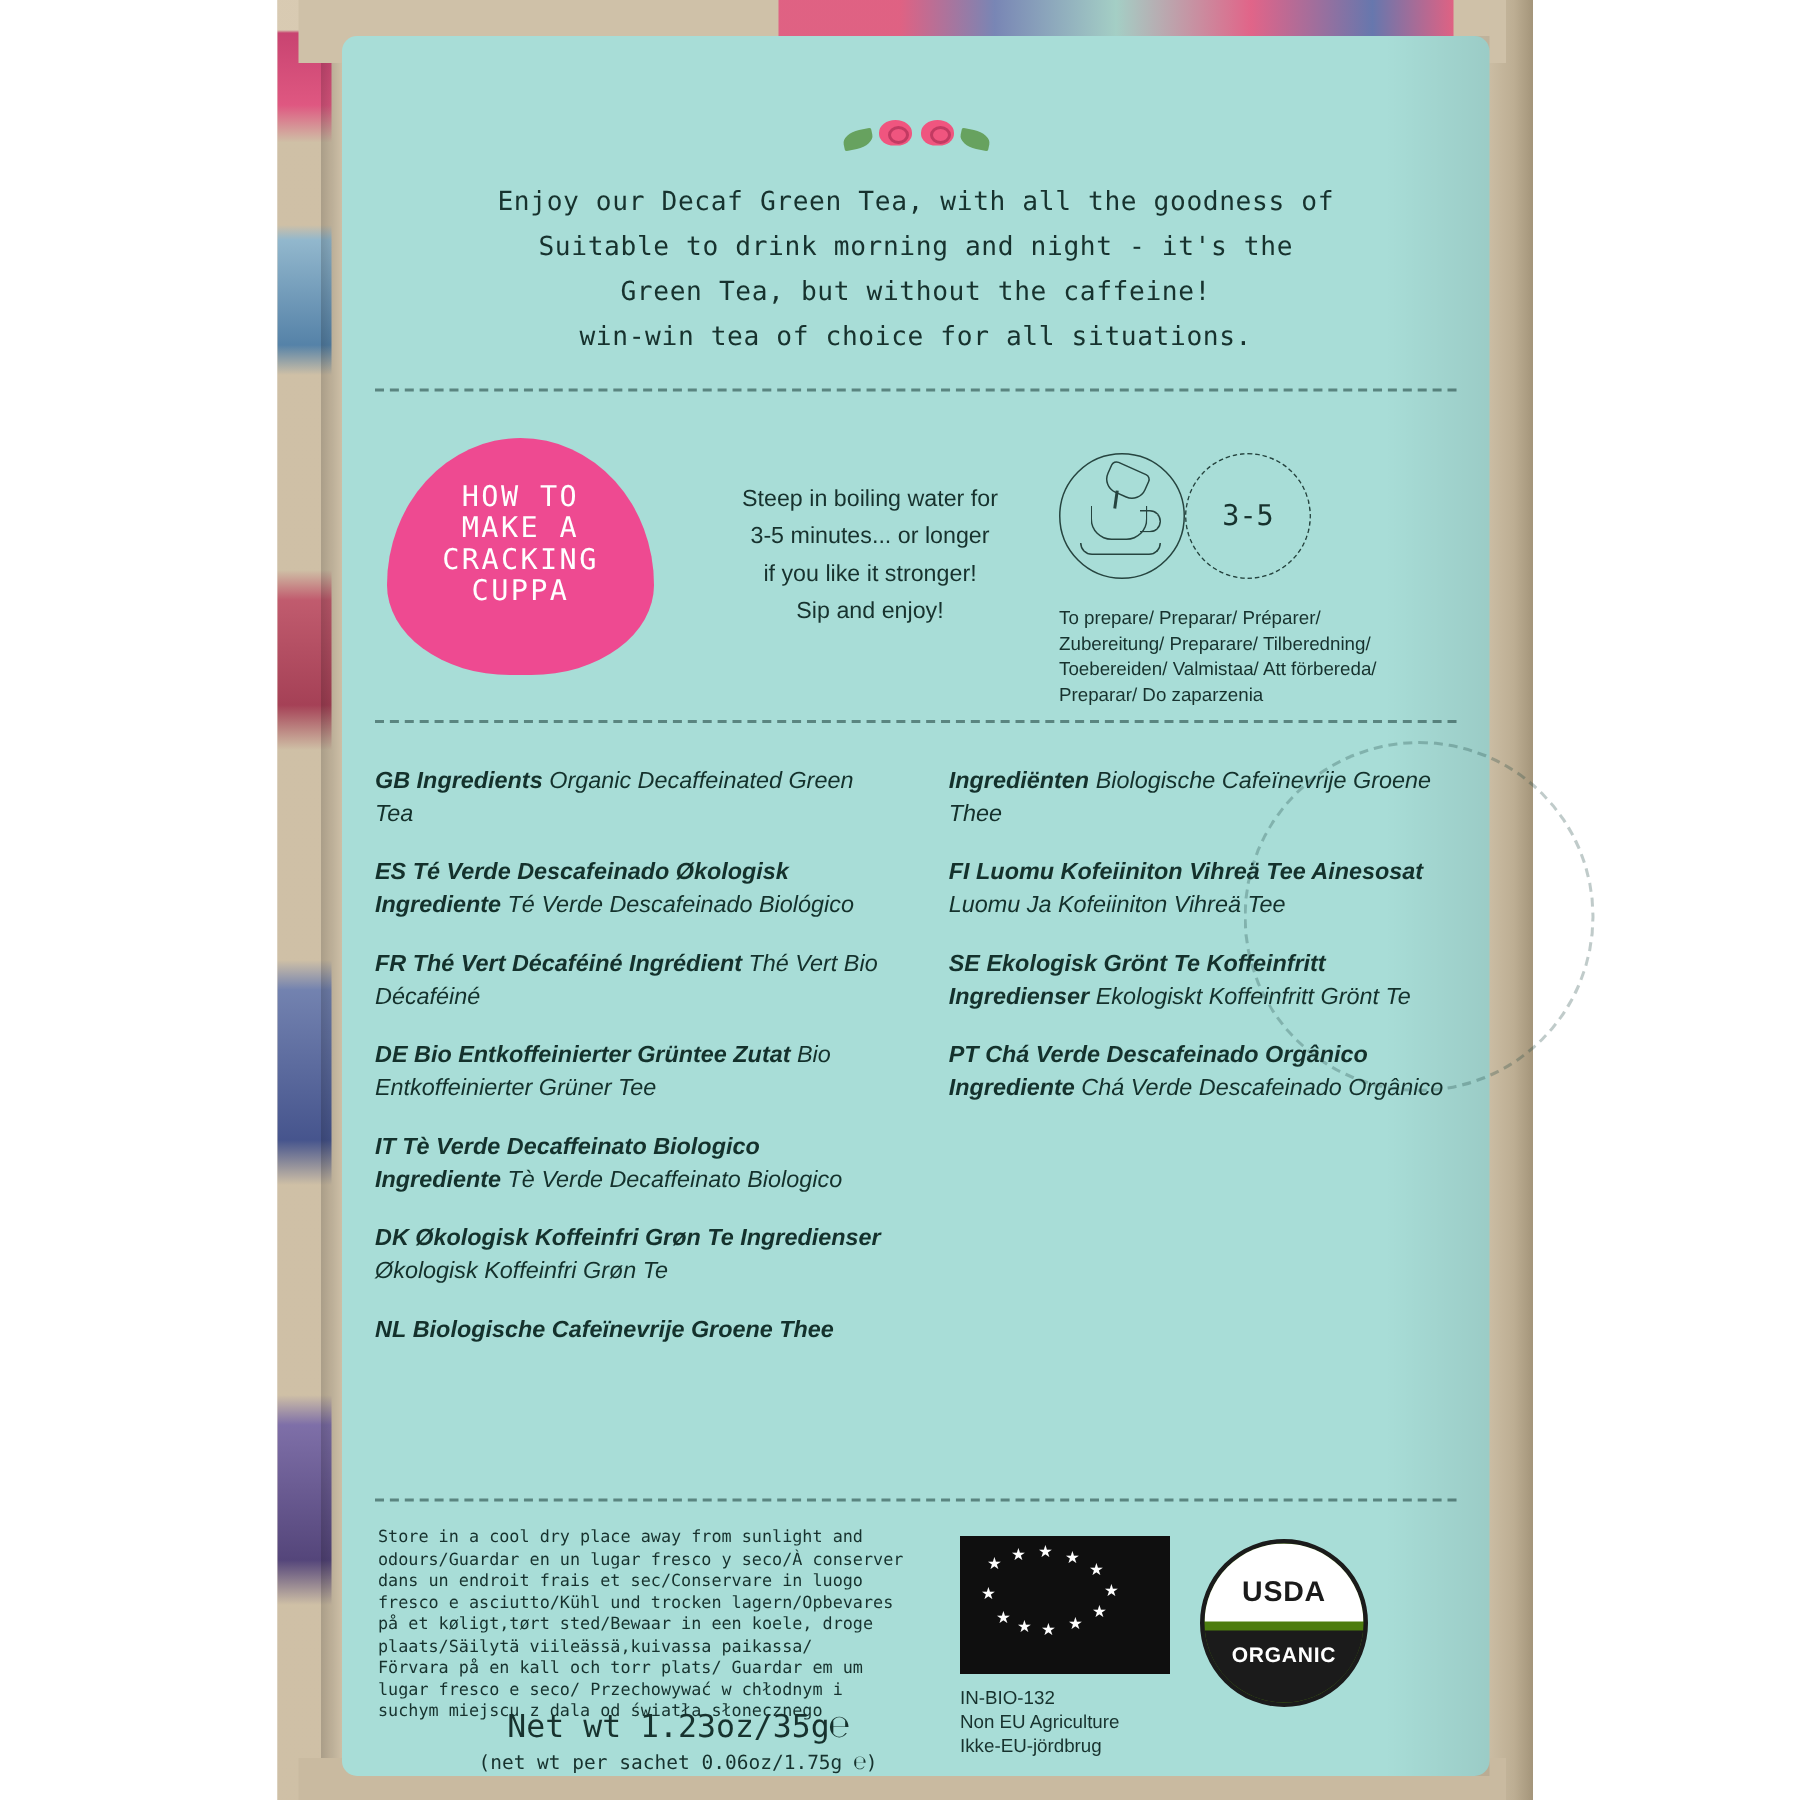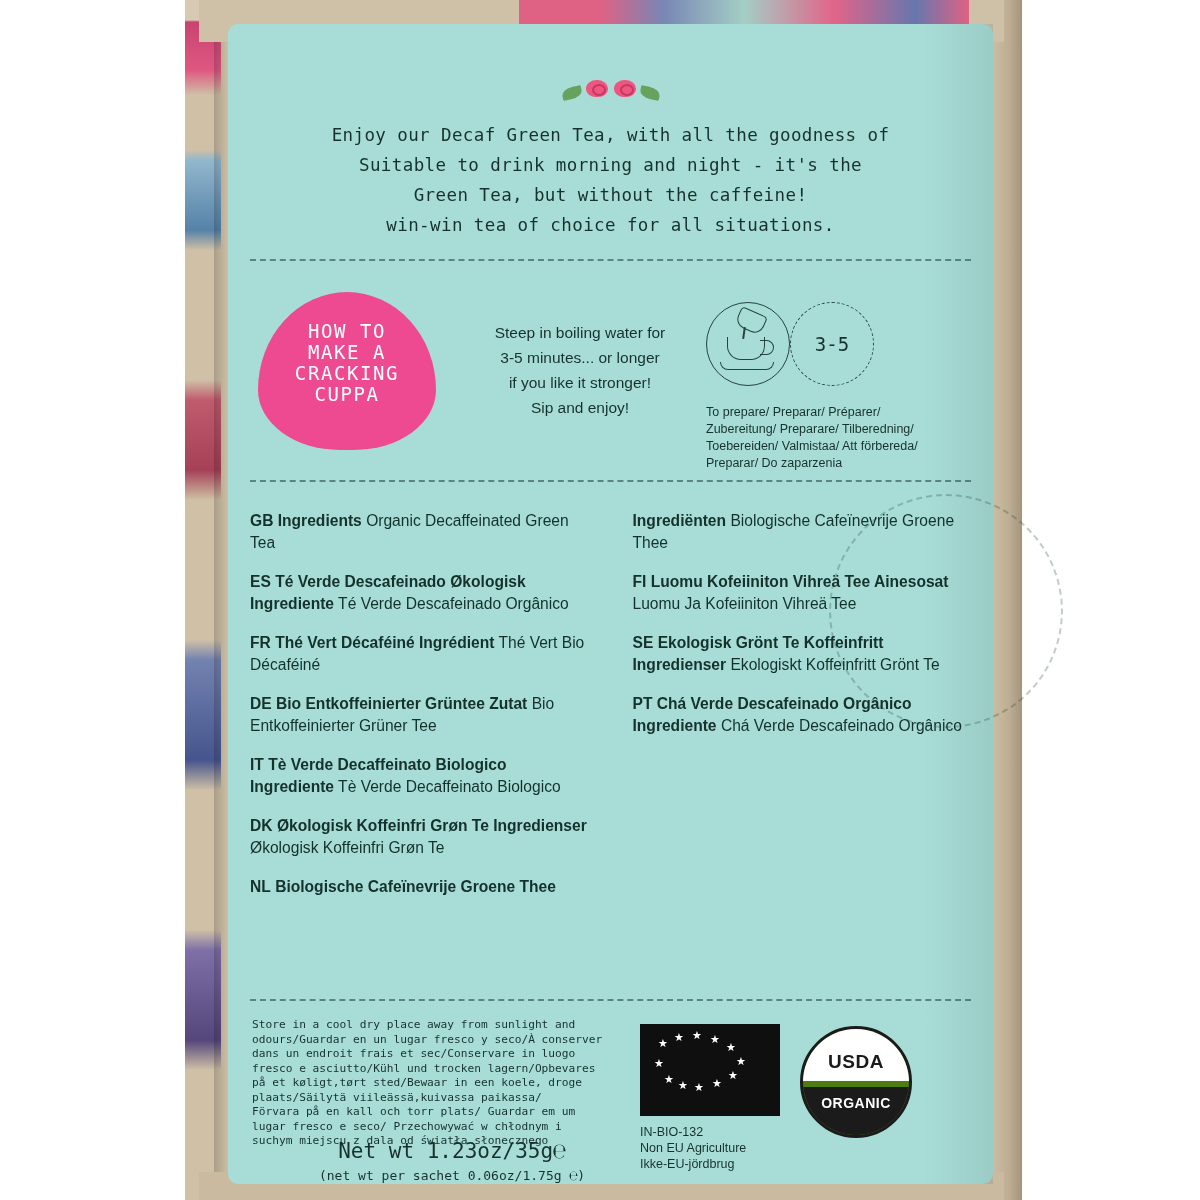--- a/index.html
+++ b/index.html
@@ -305,20 +305,21 @@
   }
 
   
   .ingredients {
     position: absolute;
     left: 22px;
     right: 22px;
     top: 486px;
     display: flex;
     gap: 44px;
+    font-style: italic;
   }
   .col { width: 48%; }
   .ing-block {
     margin-bottom: 18px;
     font-size: 15.6px;
     line-height: 21.5px;
     color: #14312c;
   }
   .ing-block b { font-weight: bold; }
 
@@ -494,21 +495,21 @@
     <div class="ingredients">
       <div class="col">
         <div class="ing-block">
           <b>GB</b>
           <b>Ingredients</b>
           <span>Organic Decaffeinated Green Tea</span>
         </div>
         <div class="ing-block">
           <b>ES</b>
           <b>Té Verde Descafeinado Økologisk Ingrediente</b>
-          <span>Té Verde Descafeinado Orgânico</span>
+          <span>Té Verde Descafeinado Biológico</span>
         </div>
         <div class="ing-block">
           <b>FR</b>
           <b>Thé Vert Décaféiné Ingrédient</b>
           <span>Thé Vert Bio Décaféiné</span>
         </div>
         <div class="ing-block">
           <b>DE</b>
           <b>Bio Entkoffeinierter Grüntee Zutat</b>
           <span>Bio Entkoffeinierter Grüner Tee</span>

